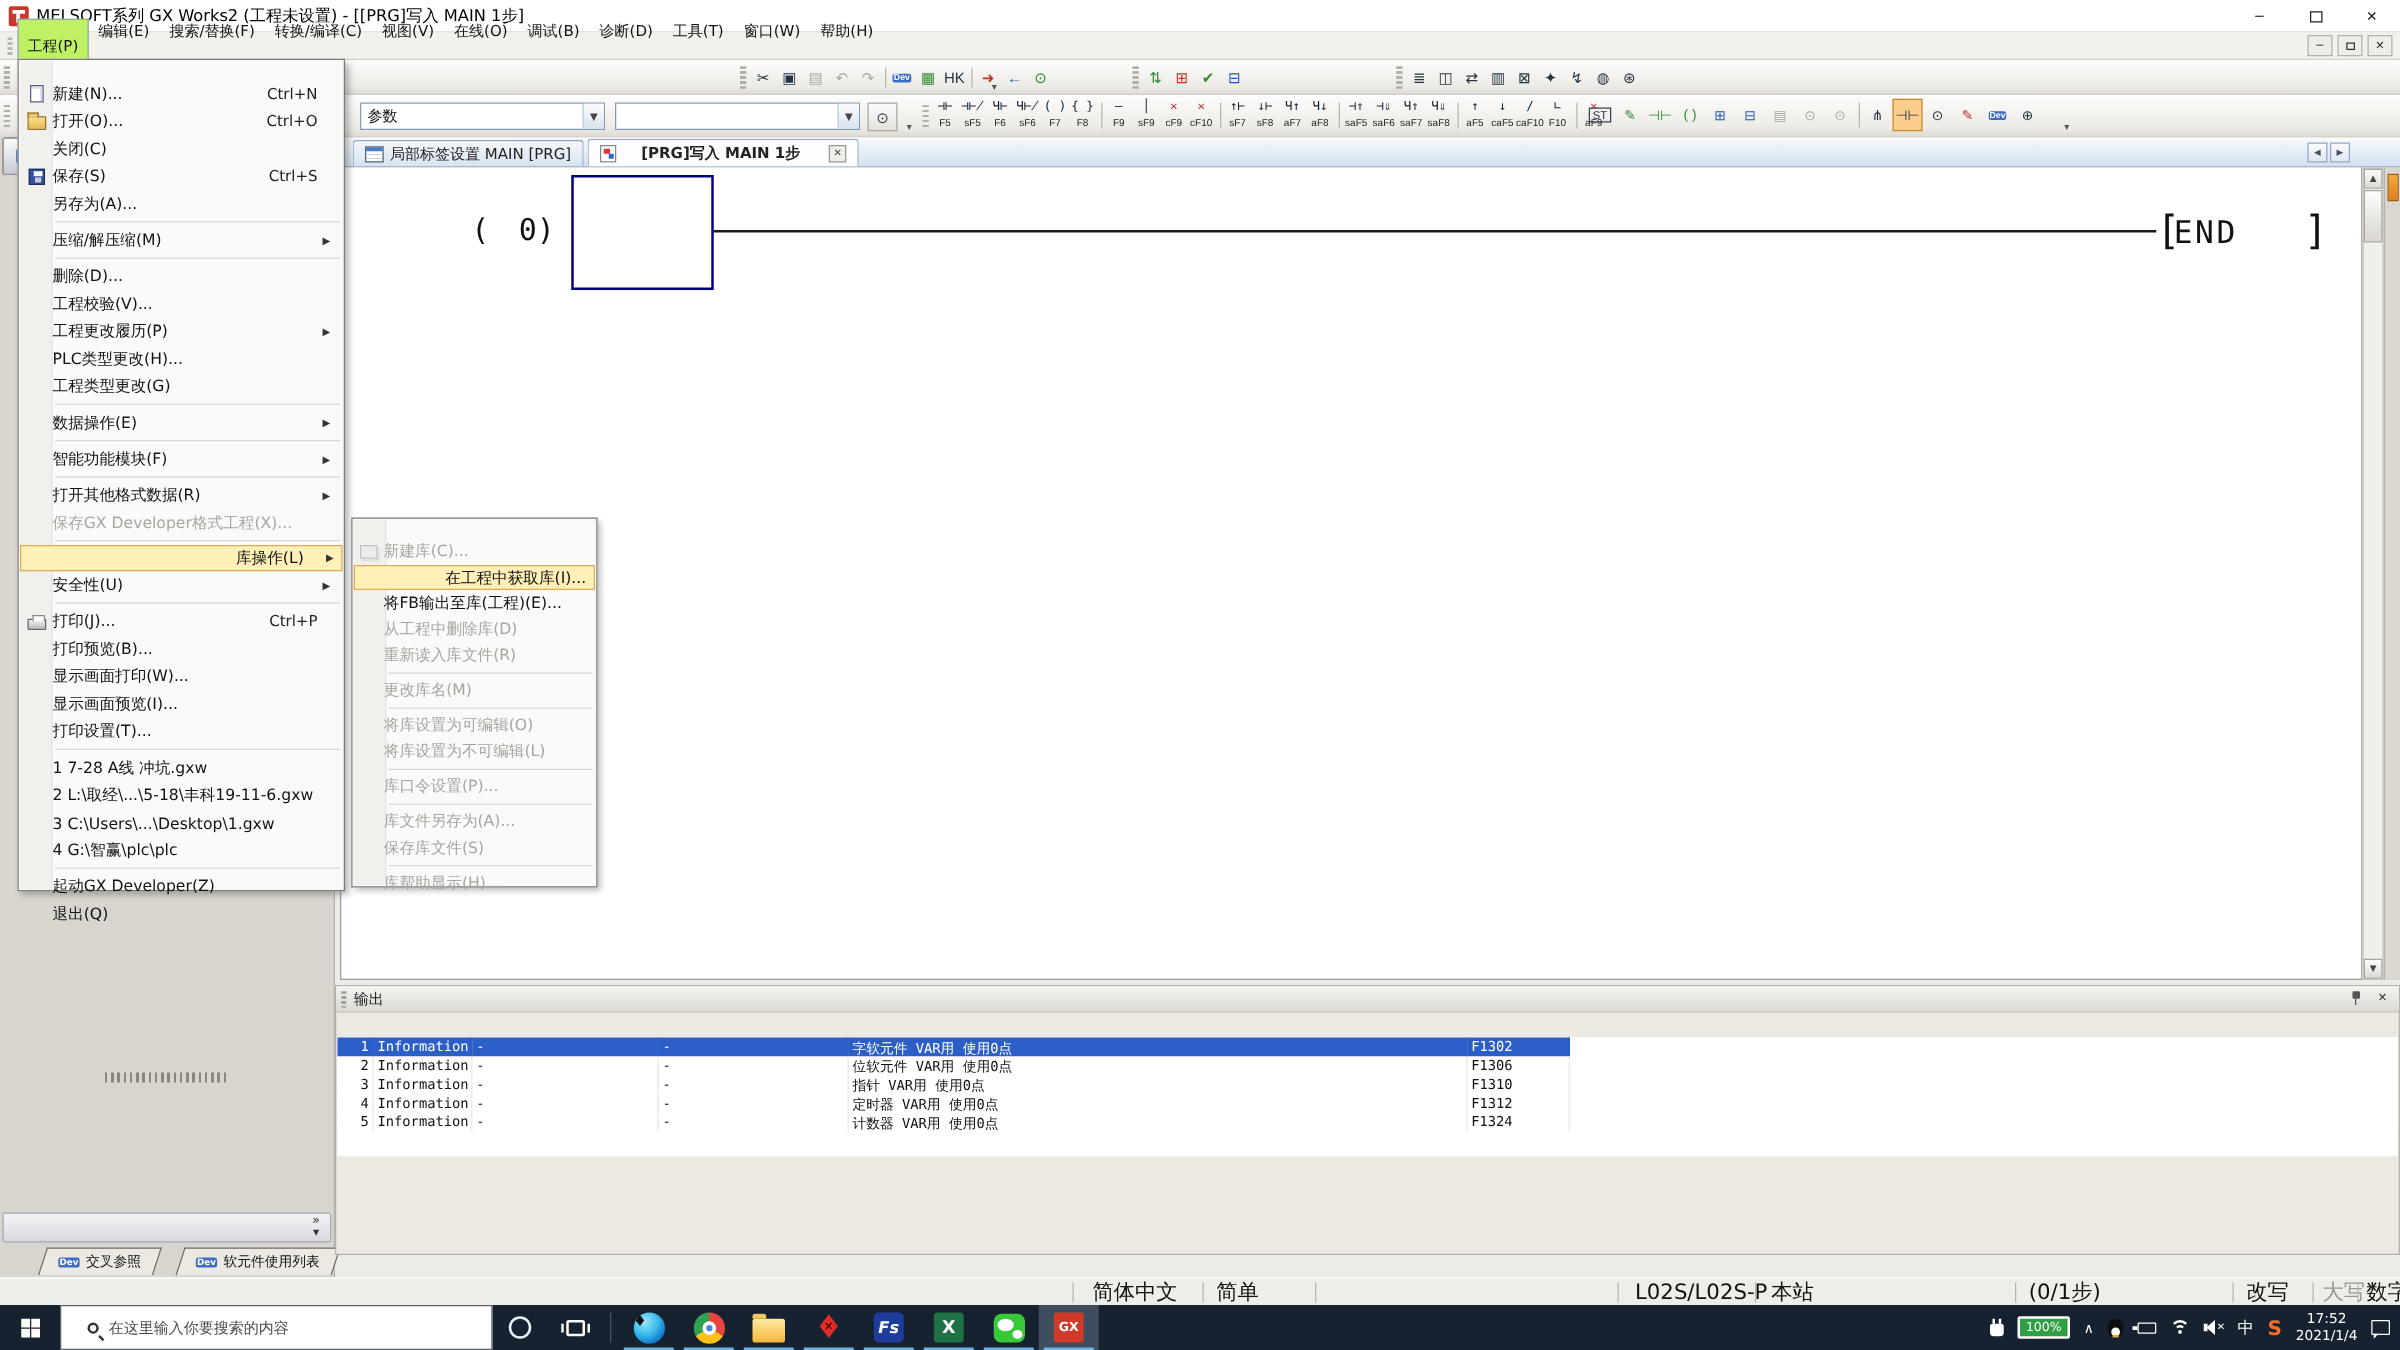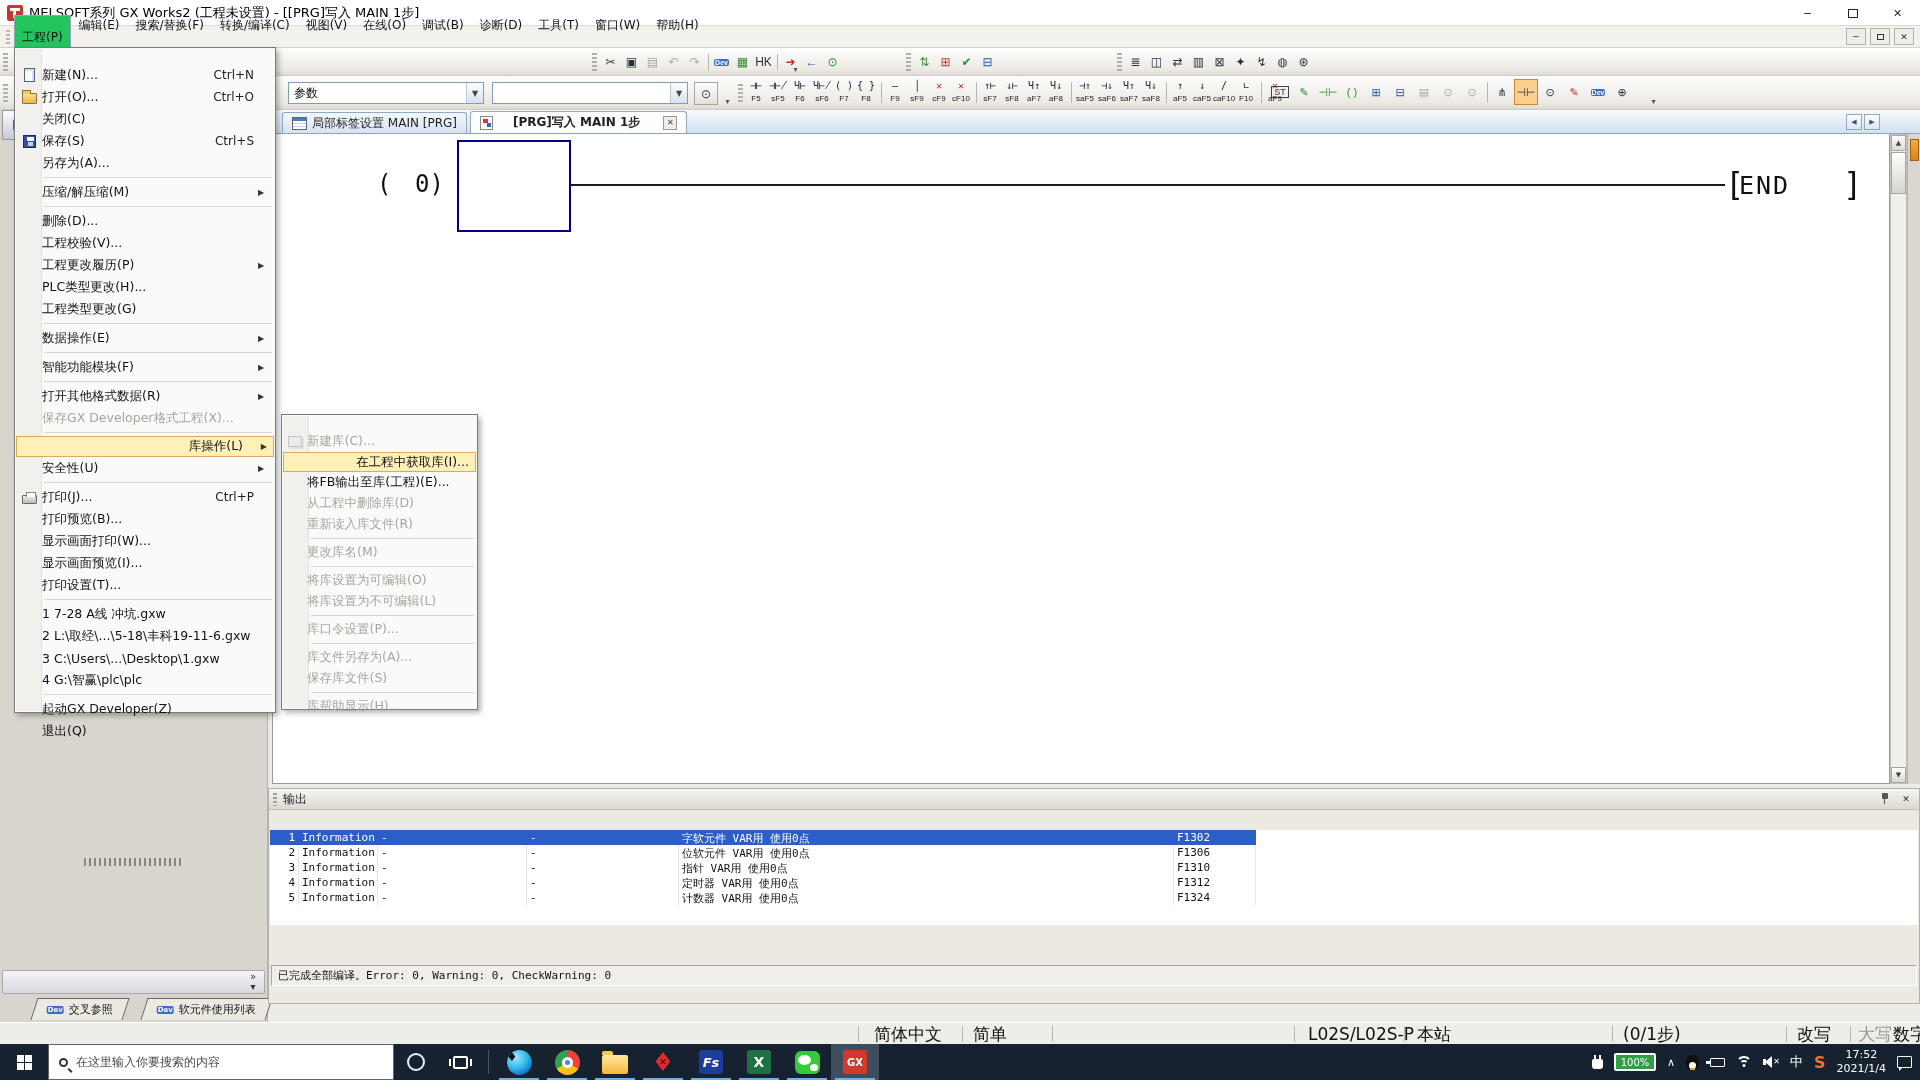--- a/index.html
+++ b/index.html
@@ -14,21 +14,21 @@
   .appico::after{content:"";position:absolute;left:6px;top:3px;width:3px;height:10px;background:#fff;}
   .title-text{font-size:13px;color:#000;}
   .winbtns{position:absolute;right:0;top:0;height:26px;display:flex;}
   .winbtn{width:45px;height:26px;display:flex;align-items:center;justify-content:center;color:#222;font-size:11px;}
   .winbtn .box{width:10px;height:9px;border:1px solid #222;display:block;}
 
   
   .menubar{position:absolute;left:0;top:26px;width:1920px;height:22px;background:#F3F1EC;border-bottom:1px solid #D5D2CB;display:flex;align-items:center;padding-left:6px;}
   .mgrip{width:4px;height:14px;margin-right:4px;background:repeating-linear-gradient(#B9B6AF 0 2px,transparent 2px 4px);}
   .mb-item{padding:2px 8px;line-height:16px;color:#111;}
-  .mb-item.pressed{background:#22c55e;border:1px solid #93A3BC;padding:13px 7px;}
+  .mb-item.pressed{background:#bef264;border:1px solid #93A3BC;padding:13px 7px;}
   .mdi-btns{position:absolute;right:6px;top:2px;display:flex;gap:4px;}
   .mdi-btn{width:20px;height:17px;border:1px solid #B5B2AB;background:#EFEDE7;display:flex;align-items:center;justify-content:center;font-size:9px;color:#333;}
   .mdi-btn .box-sm{width:7px;height:6px;border:1px solid #333;display:block;}
 
   
   .tb{position:absolute;left:0;width:1920px;background:linear-gradient(#FDFDFC,#ECEAE4 80%,#DEDBD4);border-bottom:1px solid #CFCCC5;}
   .tb1{top:48px;height:28px;}
   .tb2{top:76px;height:34px;}
   .grip{position:absolute;width:5px;height:18px;background:repeating-linear-gradient(#B3B0A9 0 2px,transparent 2px 4px);}
   .t1row{position:absolute;top:3px;display:flex;align-items:center;}
@@ -131,21 +131,21 @@
   .statusbar{position:absolute;left:0;top:1022px;width:1920px;height:22px;background:#EFEDE7;border-top:1px solid #FFF;}
   .st{position:absolute;top:0;line-height:22px;font-size:17px;color:#111;white-space:nowrap;}
   .st.dim{color:#9B988F;}
   .sdiv{position:absolute;top:3px;width:1px;height:16px;background:#B8B5AE;}
 
   
   .taskbar{position:absolute;left:0;top:1044px;width:1920px;height:36px;background:#16222F;display:flex;align-items:center;}
   .startbtn{width:48px;height:36px;display:flex;align-items:center;justify-content:center;}
   .winlogo{display:grid;grid-template-columns:7px 7px;grid-template-rows:7px 7px;gap:1px;}
   .winlogo i{background:#fff;display:block;}
-  .searchbox{width:346px;height:36px;background:#fff;border:1px solid #5A6570;display:flex;align-items:center;gap:8px;padding-left:10px;}
+  .searchbox{width:346px;height:36px;background:#fff;border:1px solid #5A6570;display:flex;align-items:center;gap:8px;padding-left:21px;}
   .mag{width:9px;height:9px;border:2px solid #333;border-radius:50%;position:relative;display:block;}
   .mag::after{content:"";position:absolute;left:8px;top:8px;width:5px;height:2px;background:#333;transform:rotate(45deg);transform-origin:0 0;}
   .search-txt{font-size:12px;color:#4A4A4A;}
   .tbico{width:44px;height:36px;display:flex;align-items:center;justify-content:center;}
   .cortana{width:18px;height:18px;border:2px solid #E8F2FA;border-radius:50%;display:block;}
   .tv{width:15px;height:13px;border:2px solid #fff;border-radius:2px;position:relative;display:block;}
   .tv::before{content:"";position:absolute;left:-6px;top:1px;width:2px;height:7px;background:#fff;}
   .tv::after{content:"";position:absolute;right:-6px;top:1px;width:2px;height:7px;background:#fff;}
   .tsep{width:1px;height:24px;background:#4A5560;margin:0 6px;}
   .tb-app{width:48px;height:36px;display:flex;align-items:center;justify-content:center;position:relative;}
@@ -705,21 +705,20 @@
             <span class="oc c0">5</span>
             <span class="oc c1">Information</span>
             <span class="oc c2">-</span>
             <span class="oc c3">-</span>
             <span class="oc c4">计数器 VAR用  使用0点</span>
             <span class="oc c5">F1324</span>
             <span class="oc fill"></span>
           </div>
         </div>
     </div>
-    <div class="op-summary">已完成全部编译。Error: 0, Warning: 0, CheckWarning: 0</div>
   </div>
 
   <div class="statusbar">
     <span class="st" style="left:874px;">简体中文</span>
     <span class="st" style="left:973px;">简单</span>
     <span class="st" style="left:1308px;">L02S/L02S-P</span>
     <span class="st" style="left:1417px;">本站</span>
     <span class="st" style="left:1623px;">(0/1步)</span>
     <span class="st" style="left:1797px;">改写</span>
     <span class="st dim" style="left:1858px;">大写</span>

